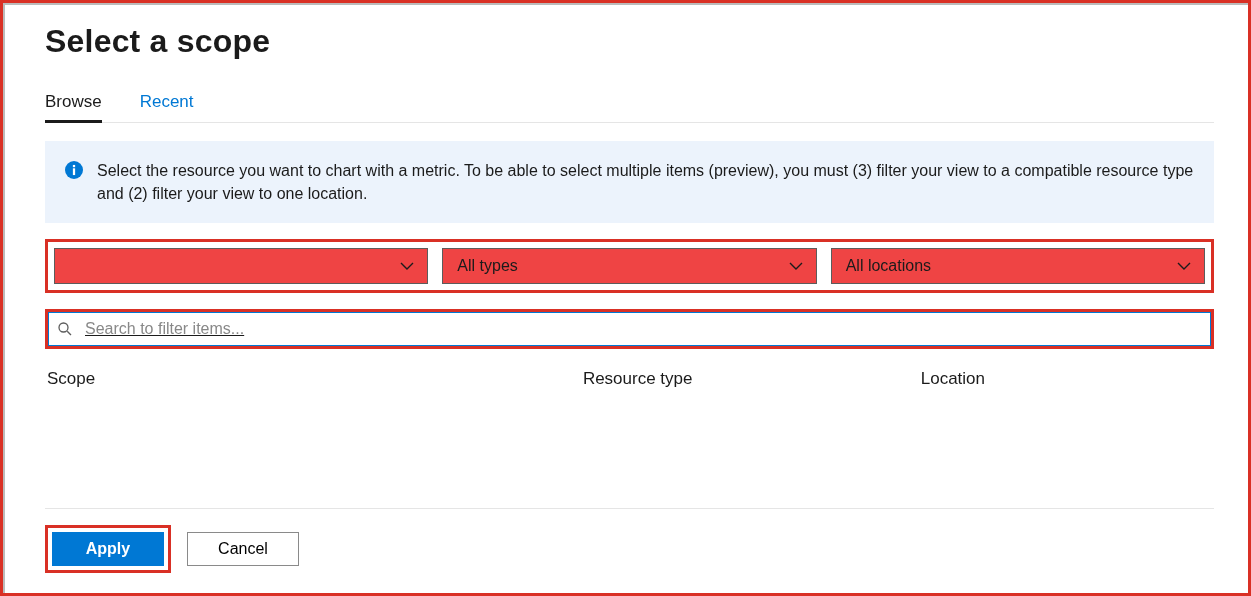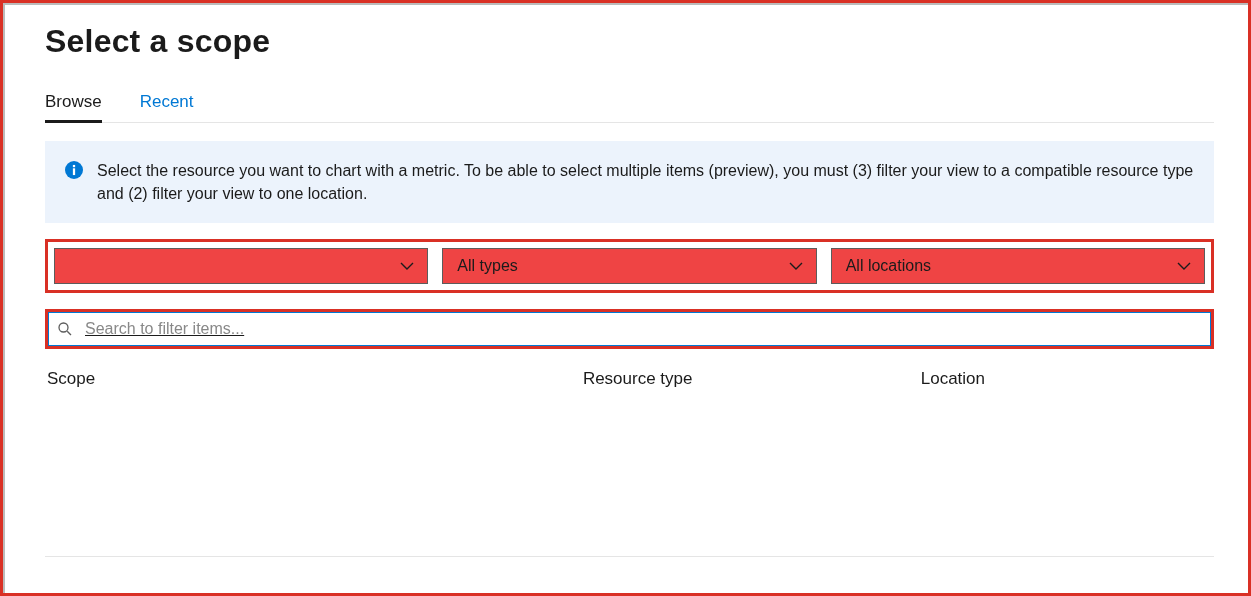--- a/index.html
+++ b/index.html
@@ -233,16 +233,26 @@
       <div class="columns">
         <div class="col1">Scope</div>
         <div class="col2">Resource type</div>
         <div class="col3">Location</div>
       </div>
 
     </div>
 
     <div class="footer">
       <div class="footer-divider"></div>
+      <div class="button-row">
+        <span class="apply-highlight">
+          <button class="btn primary">
+            <span>Apply</span>
+          </button>
+        </span>
+        <button class="btn">
+          <span>Cancel</span>
+        </button>
+      </div>
     </div>
 
   </div>
 </div>
 
 </body></html>

